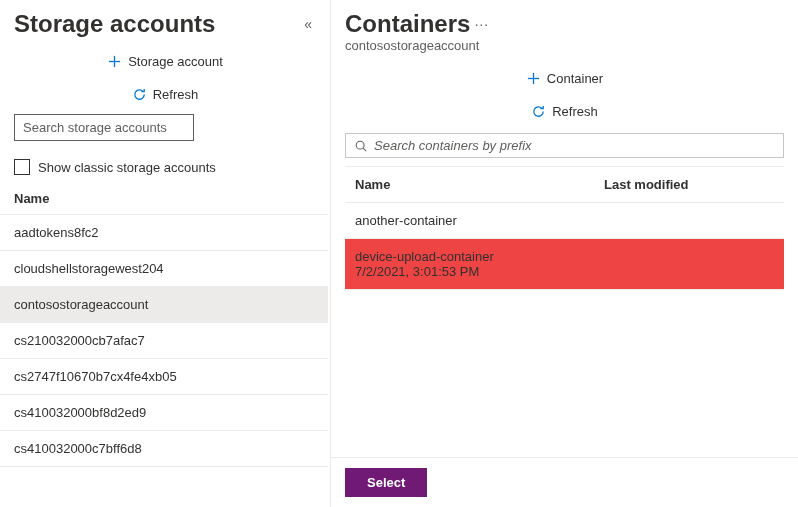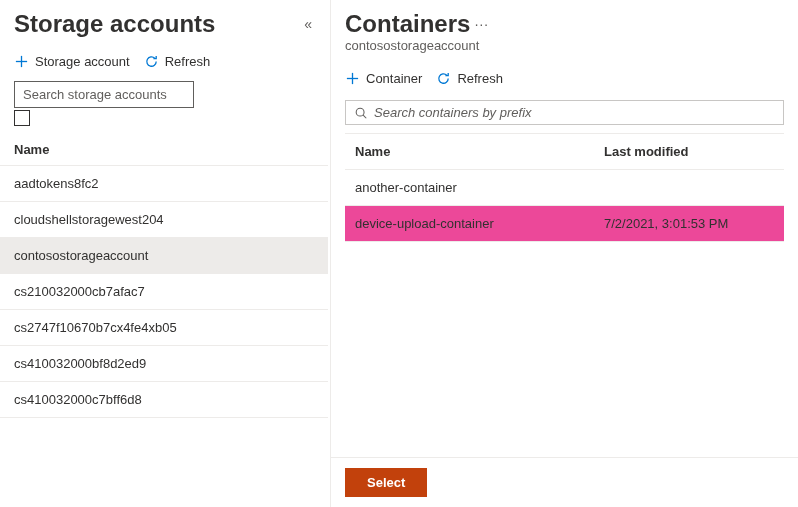--- a/index.html
+++ b/index.html
@@ -50,20 +50,21 @@
   .sub-line {
     padding: 0 14px 6px 14px;
     font-size: 13px;
     color: #605e5c;
   }
   .toolbar {
     padding: 10px 14px;
     display: flex;
     gap: 14px;
     align-items: center;
+    flex-direction: column;
   }
   .tool-btn {
     display: inline-flex;
     align-items: center;
     gap: 6px;
     background: none;
     border: none;
     font-size: 13px;
     color: #323130;
     cursor: pointer;
@@ -75,21 +76,21 @@
   .scroll-area {
     flex: 1;
     overflow-y: auto;
     overflow-x: hidden;
     margin-right: 2px;
   }
   .scroll-area::-webkit-scrollbar { width: 14px; background: #f3f2f1; }
   .scroll-area::-webkit-scrollbar-thumb { background: #c8c6c4; }
   .search-input {
     width: 180px;
-    margin: 0 0 0 14px;
+    margin: 0 0 16px 14px;
     padding: 5px 8px;
     border: 1px solid #605e5c;
     font-size: 13px;
     color: #323130;
     outline: none;
   }
   .search-input::placeholder { color: #605e5c; }
   .checkbox-row {
     display: flex;
     align-items: center;
@@ -143,29 +144,29 @@
     display: flex;
     padding: 10px 10px;
     border-bottom: 1px solid #edebe9;
   }
   .container-header-row {
     font-weight: 600;
     border-top: 1px solid #edebe9;
   }
   .col-name { flex: 1; }
   .col-date { width: 170px; }
-  .container-row.selected { background: #ec4899; }
-  .container-row { cursor: pointer; }
+  .container-row.selected { background: #ef4444; }
+  .container-row { cursor: pointer; flex-direction: column; }
   .footer {
     padding: 10px 14px;
     border-top: 1px solid #edebe9;
     margin-top: auto;
   }
   .select-btn {
-    background: #c2410c;
+    background: #701a75;
     color: #fff;
     border: none;
     padding: 7px 22px;
     font-size: 13px;
     font-weight: 600;
     cursor: pointer;
   }
   .right-header-row {
     display: flex;
     align-items: center;
@@ -196,20 +197,21 @@
           <path class="refresh-icon" d="M13 8a5 5 0 1 1-1.5-3.5M13 2v3h-3"></path>
         </svg>
       <span>Refresh</span>
     </button>
   </div>
 
   <div class="scroll-area">
     <input class="search-input" type="text" placeholder="Search storage accounts" style="">
     <div class="checkbox-row">
       <div class="checkbox"></div>
+      <span>Show classic storage accounts</span>
     </div>
     <div class="col-header">Name</div>
     <div id="acct-list">
         <div class="acct-row">aadtokens8fc2</div>
         <div class="acct-row">cloudshellstoragewest204</div>
         <div class="acct-row selected">contosostorageaccount</div>
         <div class="acct-row">cs210032000cb7afac7</div>
         <div class="acct-row">cs2747f10670b7cx4fe4xb05</div>
         <div class="acct-row">cs410032000bf8d2ed9</div>
         <div class="acct-row">cs410032000c7bff6d8</div>

